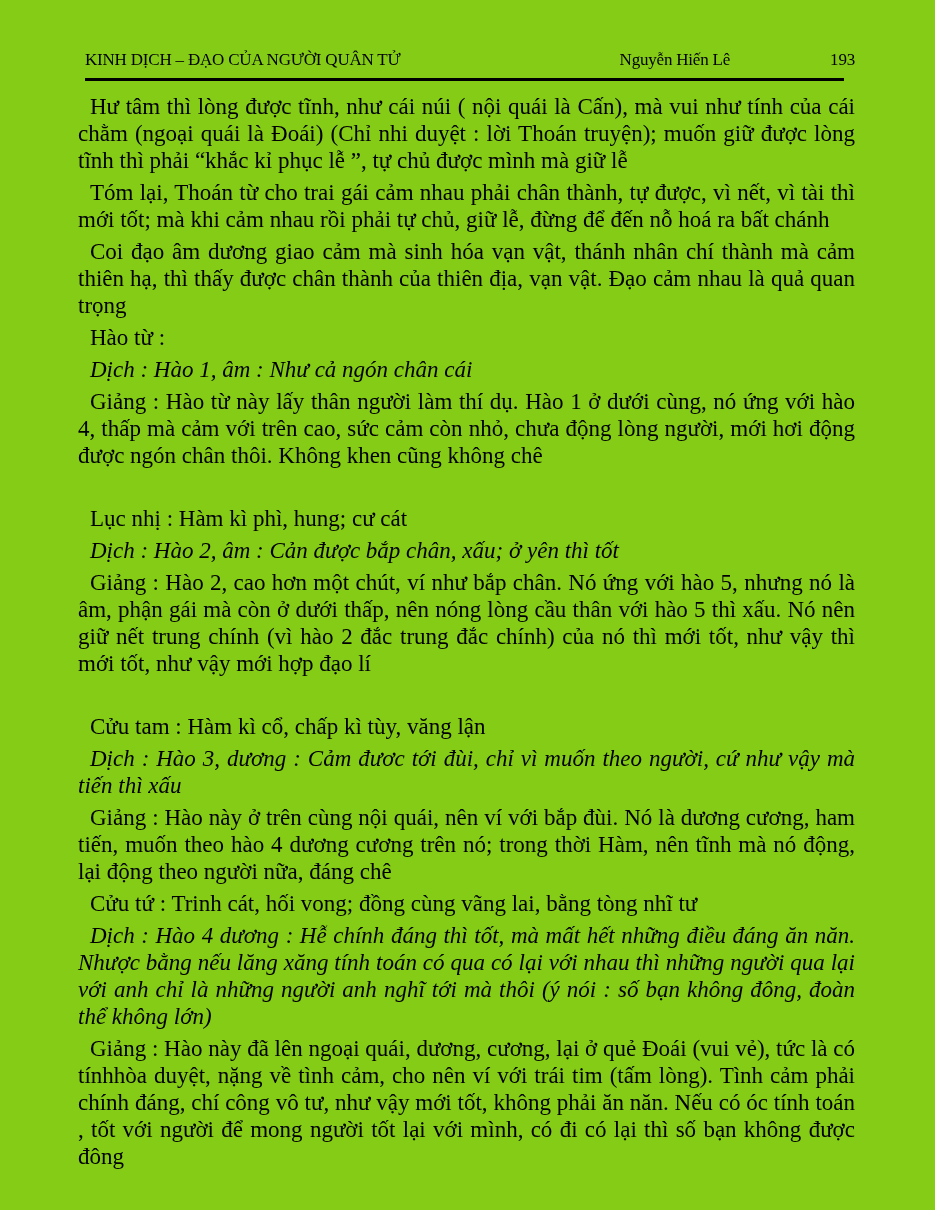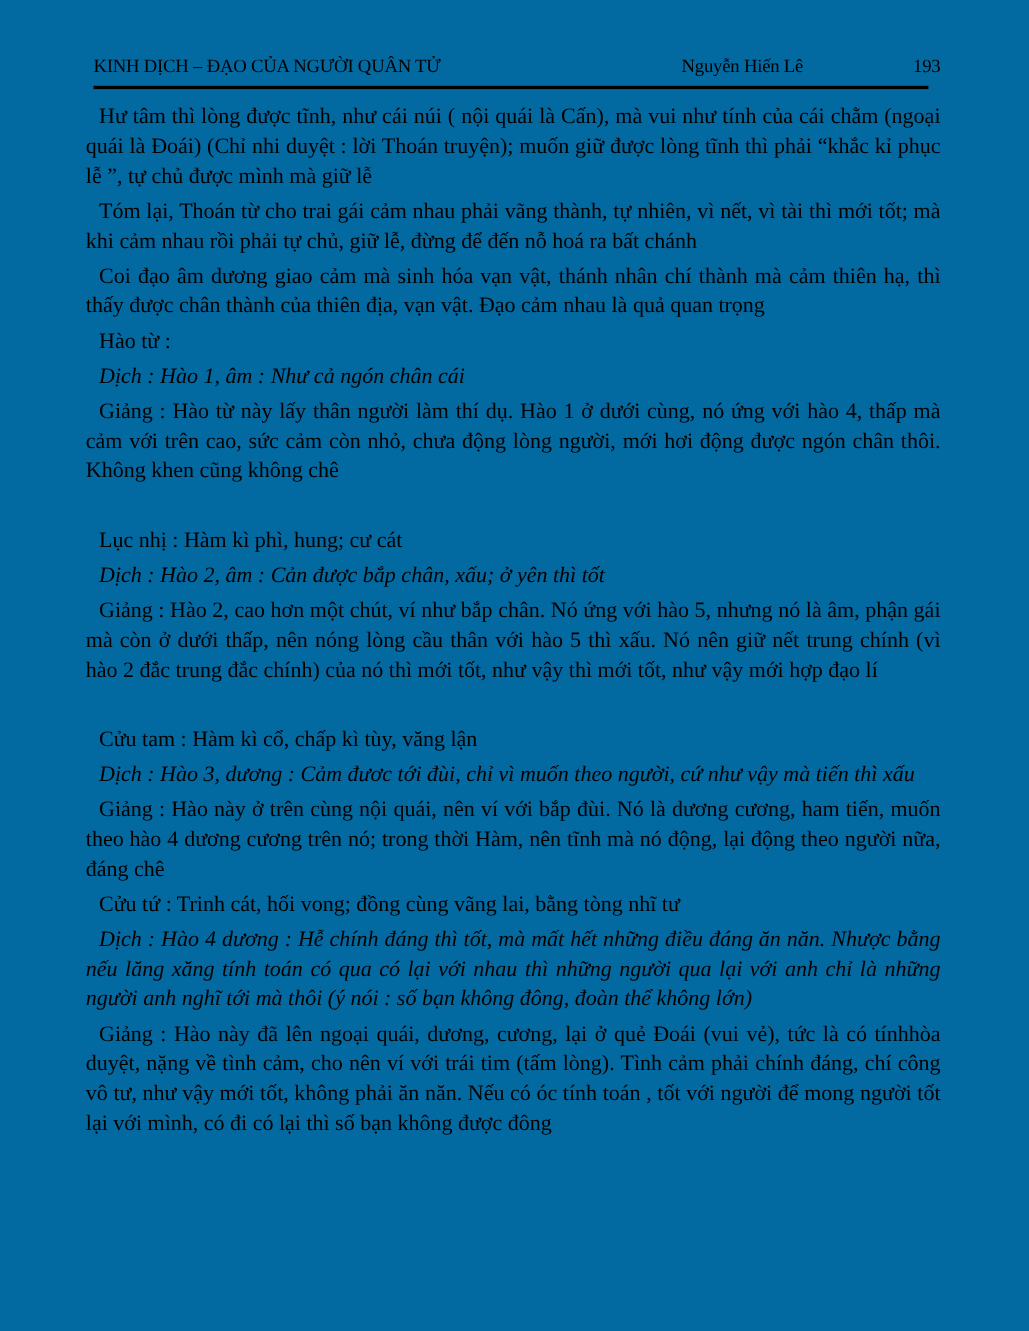--- a/index.html
+++ b/index.html
@@ -1,21 +1,21 @@
 <!DOCTYPE html>
 <html lang="vi"><head>
 <meta charset="utf-8">
 <style>
   html, body { margin: 0; padding: 0; background: #ffffff; }
   .page {
     position: relative;
     width: 935px;
     height: 1210px;
     box-sizing: border-box;
-    background: #0369a1;
+    background: #84cc16;
     color: #000000;
     font-family: "Liberation Serif", serif;
     padding: 50px 80px 0 78px;
     overflow: hidden;
   }
   .hdr {
     display: flex;
     align-items: baseline;
     font-size: 17px;
     padding-left: 7px;
@@ -26,21 +26,21 @@
   .hdr-author { flex: 0 0 auto; }
   .hdr-page { flex: 0 0 auto; margin-left: 100px; }
   .rule {
     height: 3px;
     background: #000000;
     width: 759px;
     margin: 8px 0 0 7px;
   }
   .body-text {
     margin-top: 12px;
-    font-size: 20px;
+    font-size: 23px;
     line-height: 27px;
     text-align: justify;
   }
   .body-text p {
     margin: 5px 0 0 0;
     text-indent: 12px;
   }
   .italic { font-style: italic; }
   .gap-lg { margin-top: 33px !important; }
   .gap-xl { margin-top: 36px !important; }
@@ -54,21 +54,21 @@
   <header class="hdr">
     <span class="hdr-title">KINH DỊCH – ĐẠO CỦA NGƯỜI QUÂN TỬ</span>
     <span class="hdr-author">Nguyễn Hiến Lê</span>
     <span class="hdr-page">193</span>
   </header>
 
   <div class="rule"></div>
 
   <main class="body-text">
     <p>Hư tâm thì lòng được tĩnh, như cái núi ( nội quái là Cấn), mà vui như tính của cái chằm (ngoại quái là Đoái) (Chỉ nhi duyệt : lời Thoán truyện); muốn giữ được lòng tĩnh thì phải “khắc kỉ phục lễ ”, tự chủ được mình mà giữ lễ</p>
-    <p>Tóm lại, Thoán từ cho trai gái cảm nhau phải vãng thành, tự nhiên, vì nết, vì tài thì mới tốt; mà khi cảm nhau rồi phải tự chủ, giữ lễ, đừng để đến nỗ hoá ra bất chánh</p>
+    <p>Tóm lại, Thoán từ cho trai gái cảm nhau phải chân thành, tự được, vì nết, vì tài thì mới tốt; mà khi cảm nhau rồi phải tự chủ, giữ lễ, đừng để đến nỗ hoá ra bất chánh</p>
     <p>Coi đạo âm dương giao cảm mà sinh hóa vạn vật, thánh nhân chí thành mà cảm thiên hạ, thì thấy được chân thành của thiên địa, vạn vật. Đạo cảm nhau là quả quan trọng</p>
     <p>Hào từ :</p>
 
     <p class="italic">Dịch : Hào 1, âm : Như cả ngón chân cái</p>
     <p>Giảng : Hào từ này lấy thân người làm thí dụ. Hào 1 ở dưới cùng, nó ứng với hào 4, thấp mà cảm với trên cao, sức cảm còn nhỏ, chưa động lòng người, mới hơi động được ngón chân thôi. Không khen cũng không chê</p>
 
     <p class="gap-xl">Lục nhị : Hàm kì phì, hung; cư cát</p>
     <p class="italic">Dịch : Hào 2, âm : Cản được bắp chân, xấu; ở yên thì tốt</p>
     <p>Giảng : Hào 2, cao hơn một chút, ví như bắp chân. Nó ứng với hào 5, nhưng nó là âm, phận gái mà còn ở dưới thấp, nên nóng lòng cầu thân với hào 5 thì xấu. Nó nên giữ nết trung chính (vì hào 2 đắc trung đắc chính) của nó thì mới tốt, như vậy thì mới tốt, như vậy mới hợp đạo lí</p>
 

